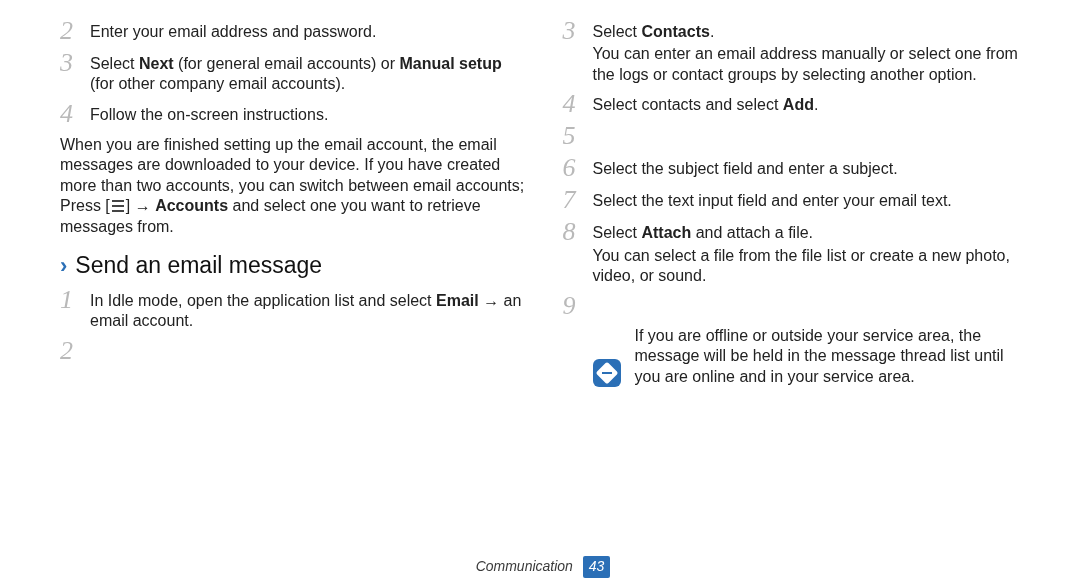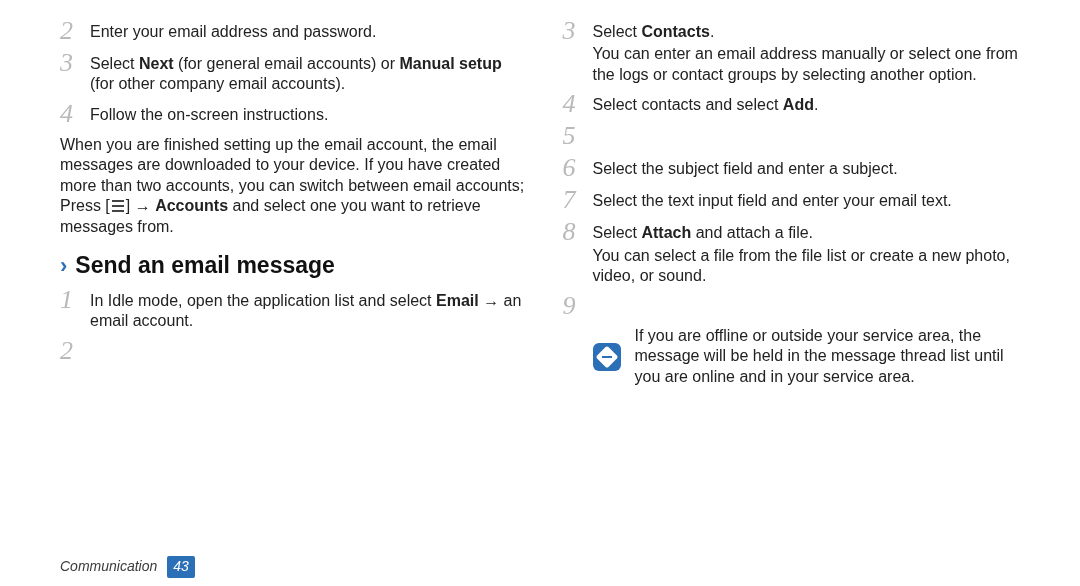--- a/index.html
+++ b/index.html
@@ -62,21 +62,21 @@
   }
   .chevron {
     font-size: 22px;
     color: #2b6fb6;
     font-weight: 700;
     margin-right: 8px;
     line-height: 1;
   }
   .heading-text {
     font-size: 23px;
-    font-weight: 700;
+    font-weight: 400;
     color: #111;
   }
   .menu-glyph {
     display: inline-block;
     vertical-align: -1px;
     width: 12px;
     height: 10px;
     border-top: 2px solid #444;
     position: relative;
     box-sizing: content-box;
@@ -89,21 +89,21 @@
     left: 0;
     right: 0;
     height: 2px;
     background: #444;
   }
   .menu-glyph::before { top: 3px; }
   .menu-glyph::after  { top: 8px; }
   b { font-weight: 700; }
   .note-row {
     display: flex;
-    align-items: center;
+    align-items: flex-end;
     margin-top: 4px;
     margin-left: 30px;
   }
   .note-icon {
     flex: 0 0 28px;
     width: 28px;
     height: 28px;
     border-radius: 6px;
     background: #2b6fb6;
     display: flex;
@@ -128,21 +128,21 @@
     background: #2b6fb6;
     top: 7px;
     left: 3px;
     transform: rotate(-45deg);
   }
   .note-body {
     flex: 1;
     padding-top: 1px;
   }
   .footer {
-    text-align: left;
+    text-align: center;
     padding-right: 4px;
     padding-top: 6px;
     font-size: 14px;
   }
   .footer-label {
     font-style: italic;
     color: #3b3b3b;
     margin-right: 6px;
   }
   .footer-num {

